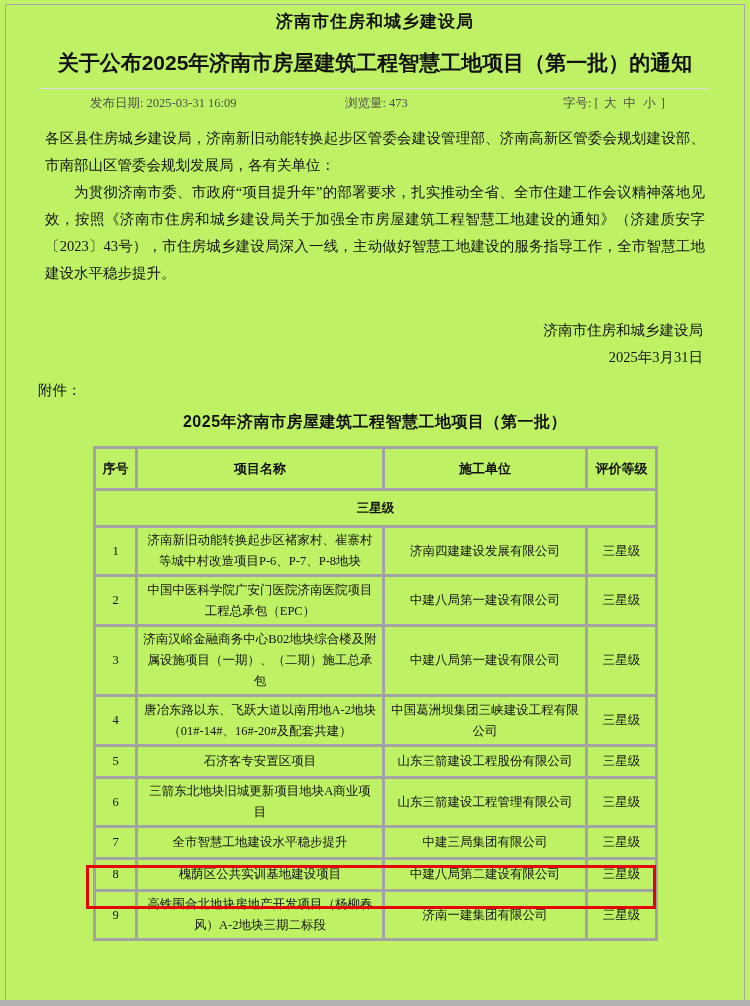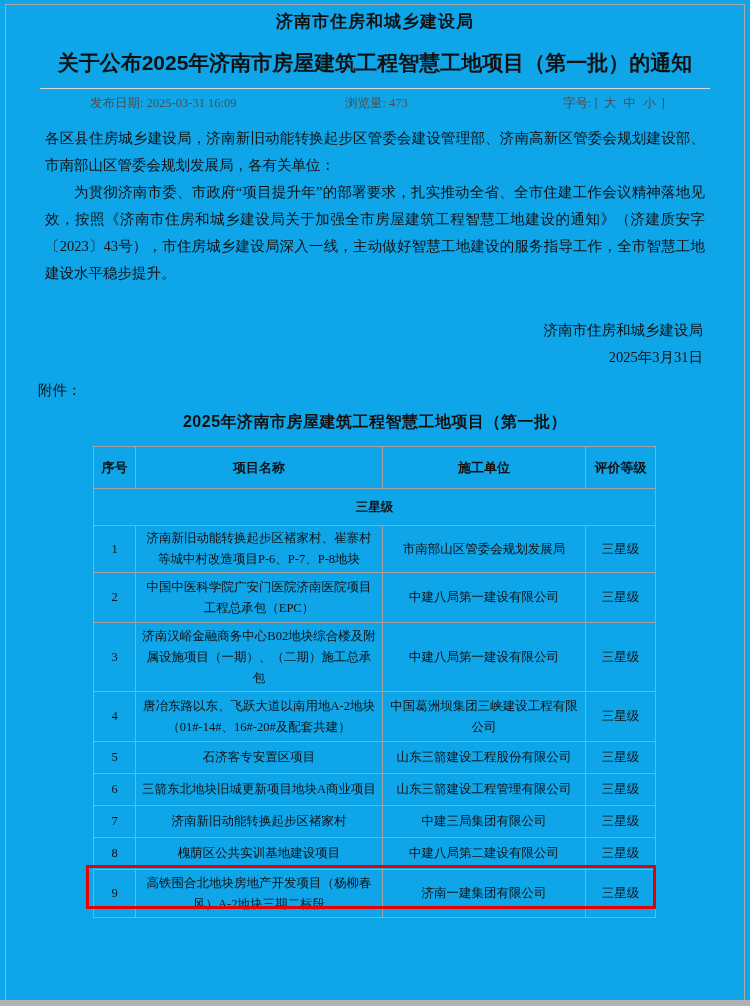--- a/index.html
+++ b/index.html
@@ -1,19 +1,19 @@
 <!DOCTYPE html>
 <html><head>
 <meta charset="utf-8">
 <style>
   * { margin:0; padding:0; box-sizing:border-box; }
   html,body { background:#ffffff; }
   .screen {
     position:relative; width:750px; height:1006px; overflow:hidden;
-    background:#0ea5e9; font-family:"Liberation Sans","DejaVu Sans",sans-serif;
+    background:#bef264; font-family:"Liberation Sans","DejaVu Sans",sans-serif;
     color:#1a1a1a;
   }
   .page-frame {
     position:absolute; left:5px; top:4px; width:740px; height:996px;
     border:1px solid #a8a8a8; border-bottom:none; pointer-events:none;
   }
   .bottom-band {
     position:absolute; left:0; top:1000px; width:750px; height:6px;
     background:#b1b1b1;
   }
@@ -47,21 +47,21 @@
   .attach-title {
     margin-top:12px; text-align:center; font-size:16px; font-weight:700;
     color:#111; letter-spacing:0.5px;
   }
   .table-wrap { position:relative; margin:13px 0 0 93px; width:562px; }
   table.notice {
     border-collapse:collapse; width:562px; table-layout:fixed;
     font-family:"Liberation Serif","DejaVu Serif",serif; font-size:12.5px; color:#111;
   }
   table.notice th, table.notice td {
-    border:1px solid #a3a3a3; text-align:center; vertical-align:middle;
+    border:3px solid #a3a3a3; text-align:center; vertical-align:middle;
     padding:2px 5px; line-height:21px; overflow:hidden;
   }
   table.notice th { font-weight:700; font-size:13px; }
   tr.h-head  { height:42px; }
   tr.h-group { height:37px; }
   tr.h-group td { font-weight:700; }
   tr.h-46 { height:46px; }
   tr.h-50 { height:50px; }
   tr.h-69 { height:69px; }
   tr.h-32 { height:32px; }
@@ -130,21 +130,21 @@
             <th>评价等级</th>
           </tr>
         </thead>
         <tbody>
           <tr class="h-group">
             <td colspan="4">三星级</td>
           </tr>
           <tr class="h-46">
             <td>1</td>
             <td>济南新旧动能转换起步区褚家村、崔寨村等城中村改造项目P-6、P-7、P-8地块</td>
-            <td>市南部山区管委会规划发展局</td>
+            <td>济南四建建设发展有限公司</td>
             <td>三星级</td>
           </tr>
           <tr class="h-50">
             <td>2</td>
             <td>中国中医科学院广安门医院济南医院项目工程总承包（EPC）</td>
             <td>中建八局第一建设有限公司</td>
             <td>三星级</td>
           </tr>
           <tr class="h-69">
             <td>3</td>
@@ -165,21 +165,21 @@
             <td>三星级</td>
           </tr>
           <tr class="h-32">
             <td>6</td>
             <td>三箭东北地块旧城更新项目地块A商业项目</td>
             <td>山东三箭建设工程管理有限公司</td>
             <td>三星级</td>
           </tr>
           <tr class="h-32">
             <td>7</td>
-            <td>济南新旧动能转换起步区褚家村</td>
+            <td>全市智慧工地建设水平稳步提升</td>
             <td>中建三局集团有限公司</td>
             <td>三星级</td>
           </tr>
           <tr class="h-32">
             <td>8</td>
             <td>槐荫区公共实训基地建设项目</td>
             <td>中建八局第二建设有限公司</td>
             <td>三星级</td>
           </tr>
           <tr class="h-48">

